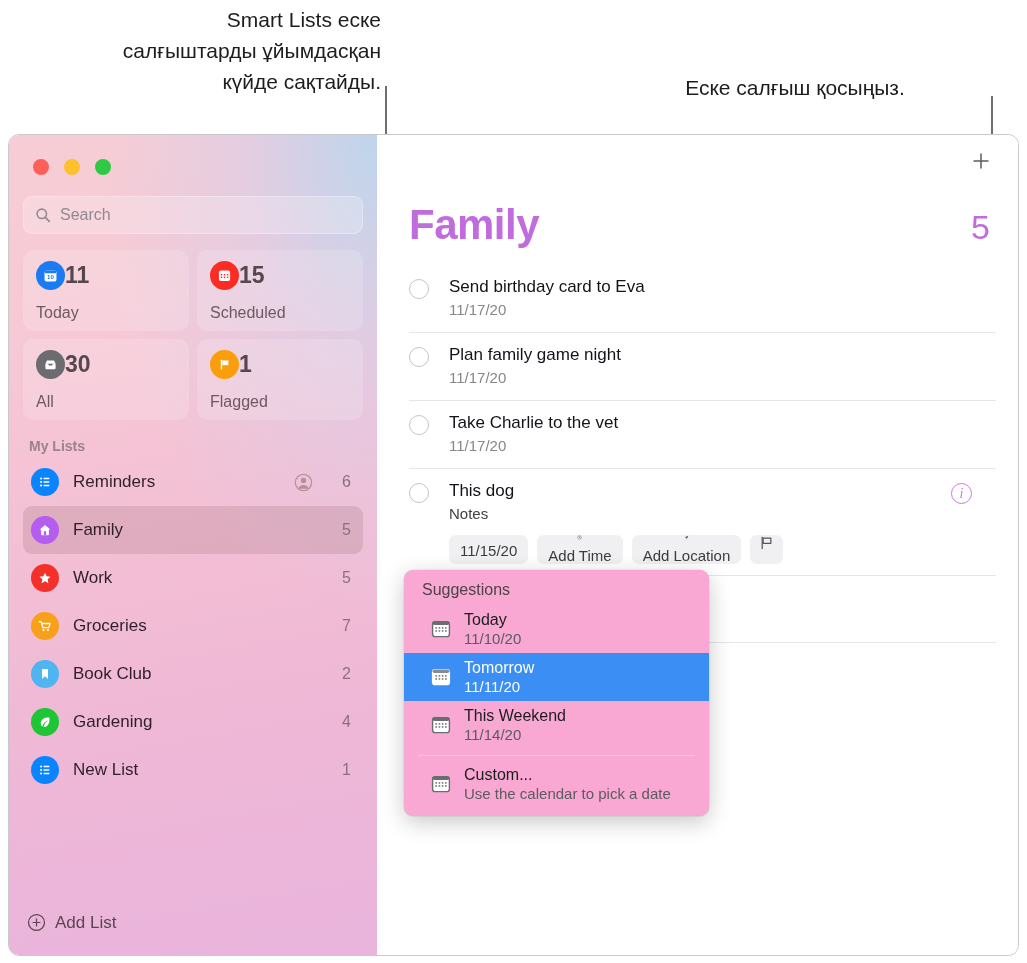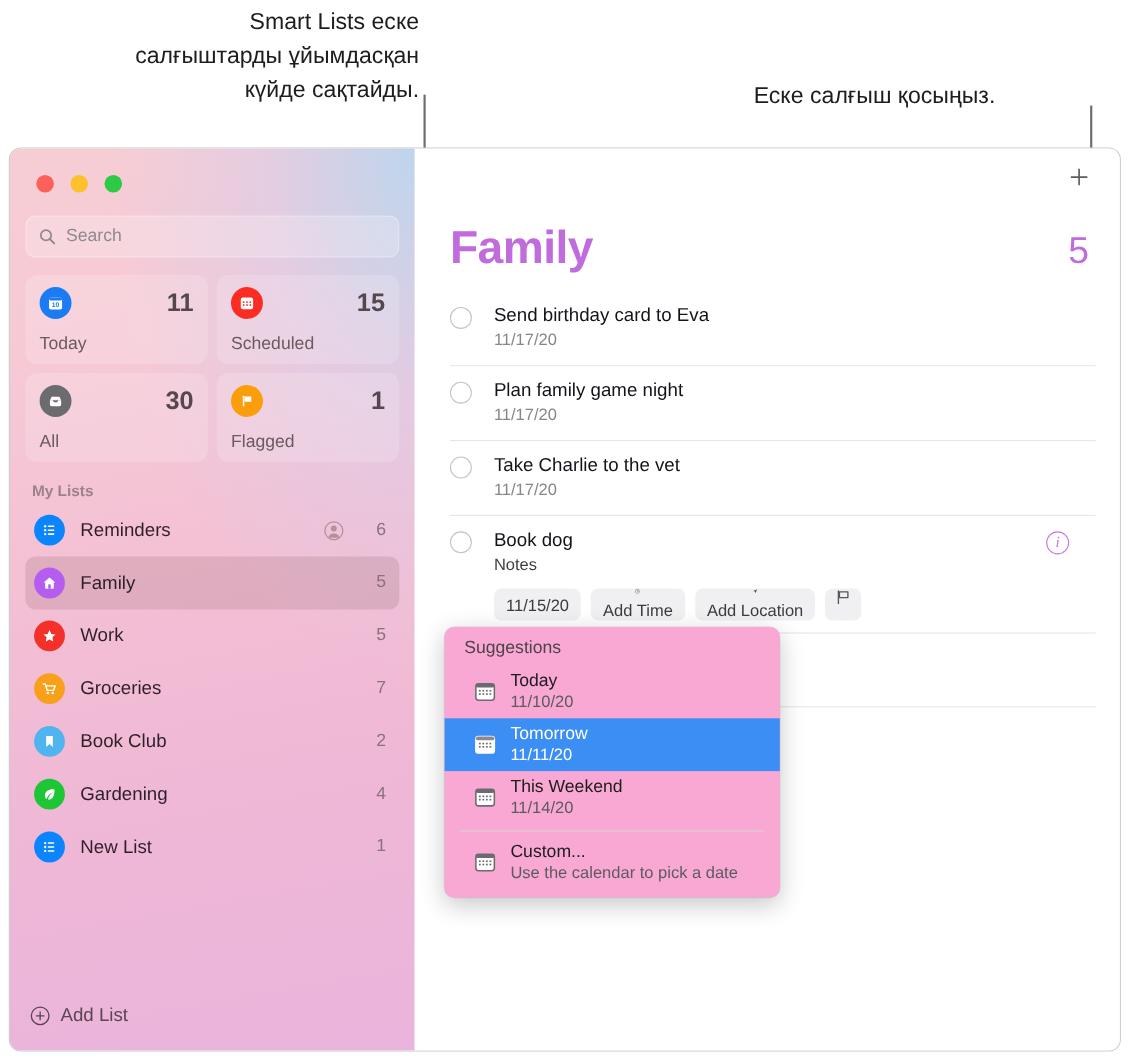--- a/index.html
+++ b/index.html
@@ -72,21 +72,21 @@
     grid-template-columns: 1fr 1fr;
     gap: 8px;
   }
   .smart-card {
     height: 81px;
     border-radius: 11px;
     background: rgba(255,255,255,0.17);
     padding: 11px 13px 9px 13px;
     display: flex; flex-direction: column; justify-content: space-between;
   }
-  .smart-top { display: flex; align-items: center; justify-content: space-between; }
+  .smart-top { display: flex; align-items: center; justify-content: flex-start; }
   .smart-ico {
     width: 29px; height: 29px; border-radius: 50%;
     display: flex; align-items: center; justify-content: center;
   }
   .smart-count { font-size: 23px; font-weight: bold; color: #55474d; }
   .smart-label { font-size: 16px; color: #6b5a60; }
 
   #mylists-header {
     margin: 18px 0 4px 6px;
     font-size: 14px; font-weight: bold; color: #9c8389;
@@ -103,21 +103,21 @@
   .list-ico {
     width: 28px; height: 28px; border-radius: 50%; flex: 0 0 28px;
     display: flex; align-items: center; justify-content: center;
   }
   .list-name { font-size: 17px; color: #2f1f29; flex: 1; }
   .list-count { font-size: 16px; color: #8b727a; min-width: 14px; text-align: right; }
   .share-badge { margin-right: 10px; display: flex; align-items: center; }
 
   #add-list {
     margin-top: auto;
-    display: flex; align-items: flex-end; gap: 9px;
+    display: flex; align-items: flex-start; gap: 9px;
     padding: 0 6px 22px 4px;
     font-size: 17px; color: #5b4550;
   }
 
   
   #main { position: relative; flex: 1; background: #ffffff; padding: 0 22px; }
   #plus-btn {
     position: absolute; right: 24px; top: 13px;
     width: 26px; height: 26px;
     display: flex; align-items: center; justify-content: center;
@@ -425,21 +425,21 @@
         <div class="rem-circle"></div>
         <div class="rem-body">
           <div class="rem-title">Take Charlie to the vet</div>
           <div class="rem-sub">11/17/20</div>
         </div>
       </div>
 
       <div class="rem">
         <div class="rem-circle"></div>
         <div class="rem-body">
-          <div class="rem-title">Book dog</div>
+          <div class="rem-title">This dog</div>
           <div class="rem-notes">Notes</div>
 
           <div id="chips">
             <div class="chip">
               <svg width="15" height="15" viewBox="0 0 16 16">
                 <rect x="1.5" y="2.6" width="13" height="11" rx="1.6" fill="#2f7ef0"></rect>
                 <rect x="1.5" y="2.6" width="13" height="3.1" rx="1.6" fill="#1f63d6"></rect>
                 <g fill="#fff">
                       <rect x="3.6" y="7.2" width="1.5" height="1.3"></rect>
                       <rect x="6.4" y="7.2" width="1.5" height="1.3"></rect>

